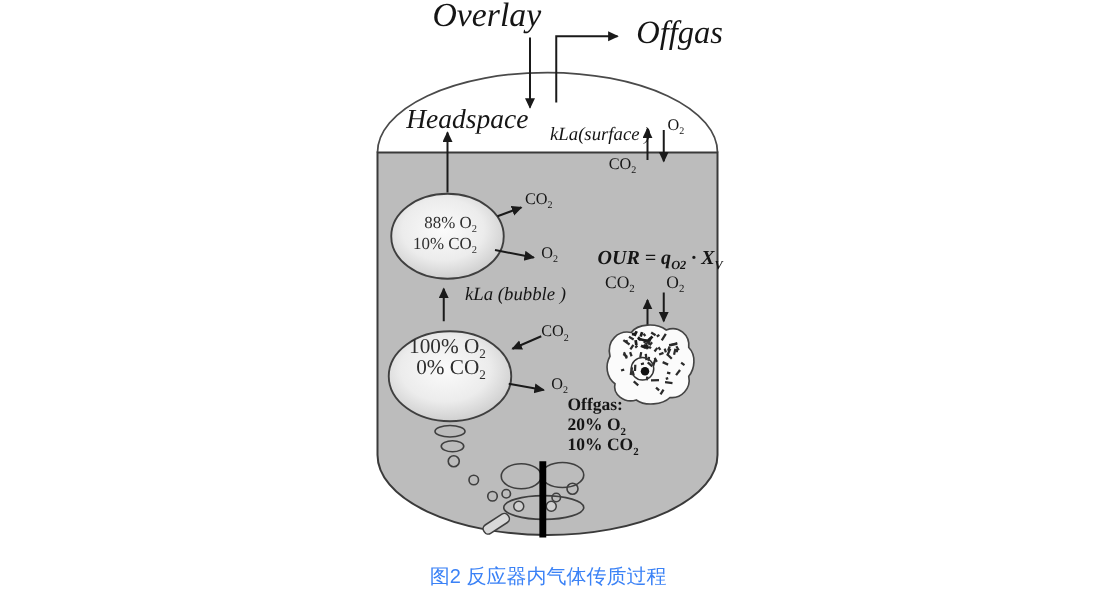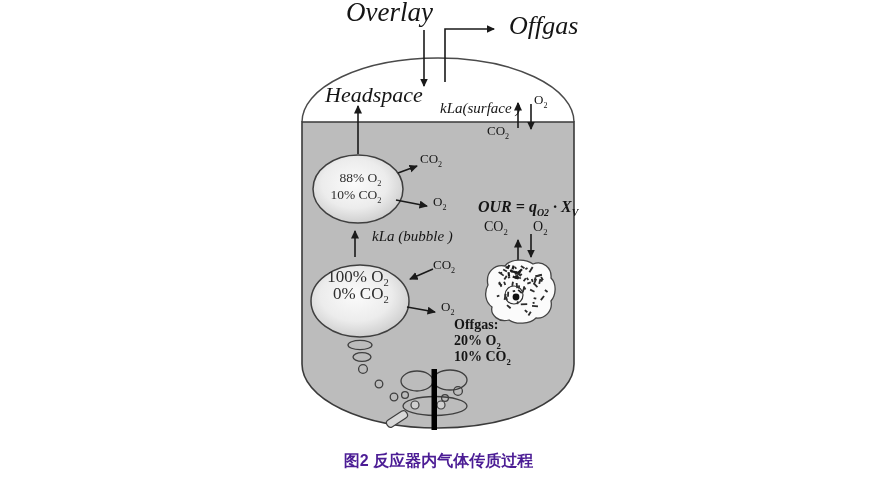--- a/index.html
+++ b/index.html
@@ -12,21 +12,21 @@
   sub{font-size:0.62em;line-height:0;}
   .liquid{fill:var(--liquid_fill,#bcbcbc);stroke:var(--vessel_outline,#3a3a3a);stroke-width:1.6;}
   .dome{fill:#ffffff;stroke:#4a4a4a;stroke-width:1.4;}
   .arrow{stroke:#1a1a1a;stroke-width:1.6;fill:none;}
   .thin{stroke:#3f3f3f;stroke-width:1.3;fill:none;}
   .bub{fill:url(#bubgrad);stroke:#3f3f3f;stroke-width:1.5;}
   .hole{fill:#cfcfcf;stroke:#3f3f3f;stroke-width:1.2;}
   .bubbletext{text-align:right;transform:translateX(-50%);color:#2e2e2e;}
   .liquidblock{font-weight:bold;line-height:16px;}
   .caption{position:absolute;left:0;top:451px;width:877px;text-align:center;
-           font-weight:bold;font-size:16px;color:#4c1d95;
+           font-weight:normal;font-size:16px;color:#3b82f6;
            font-family:"Liberation Sans",sans-serif;}
 </style>
 </head>
 <body>
 
 <div class="stage" style="--liquid_fill: #bcbcbc; --vessel_outline: #3a3a3a; --ink: #111111;">
 
   <svg width="877" height="488" viewBox="0 0 877 488">
     <defs>
       <marker id="ah" markerUnits="userSpaceOnUse" markerWidth="10" markerHeight="9" refX="7.5" refY="4" orient="auto">

